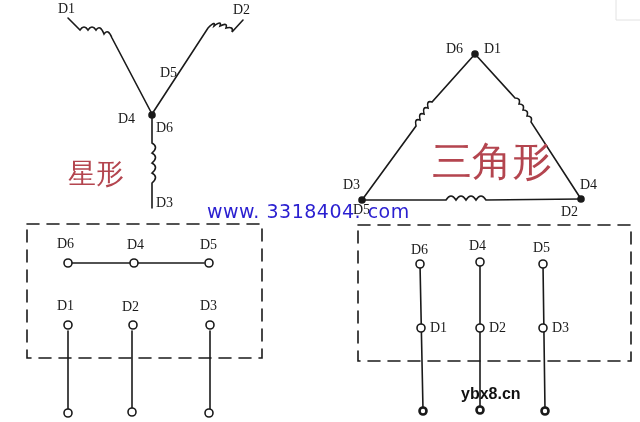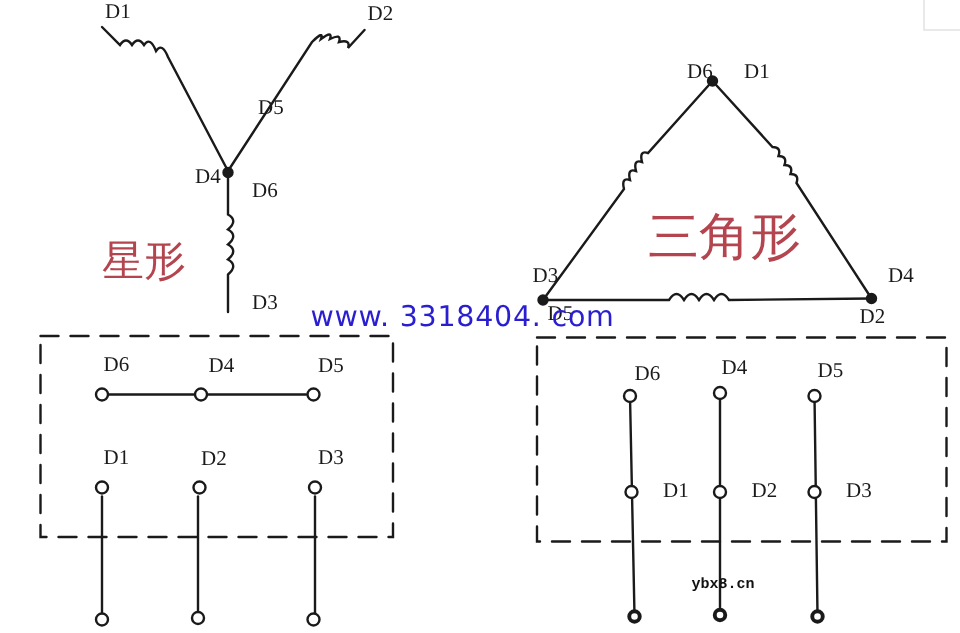--- a/index.html
+++ b/index.html
@@ -1,21 +1,21 @@
 <!DOCTYPE html>
 <html><head>
 <meta charset="utf-8">
 <style>
   html, body { margin:0; padding:0; background:#ffffff; }
   body { width:640px; height:422px; position:relative; overflow:hidden; font-family:"Liberation Serif", serif; }
   svg { position:absolute; left:0; top:0; }
-  .lbl { position:absolute; font-family:"Liberation Serif", serif; font-size:14px; color:#1a1a1a; line-height:1; white-space:nowrap;margin-left:12px; }
+  .lbl { position:absolute; font-family:"Liberation Serif", serif; font-size:14px; color:#1a1a1a; line-height:1; white-space:nowrap; }
   .cn { position:absolute; font-family:"DejaVu Sans", sans-serif; color:#b4454f; line-height:1; white-space:nowrap; }
   .wm { position:absolute; font-family:"DejaVu Sans", sans-serif; color:#2a1fd0; font-size:19px; line-height:1; white-space:nowrap; letter-spacing:0.5px; }
-  .wm2 { position:absolute; font-family:Liberation Mono, monospace; color:#111; font-size:10px; line-height:1; white-space:nowrap; font-weight:bold; }
+  .wm2 { position:absolute; font-family:Liberation Sans, sans-serif; color:#111; font-size:16px; line-height:1; white-space:nowrap; font-weight:bold; }
 </style>
 </head>
 <body>
 
 <svg width="640" height="422" viewBox="0 0 640 422">
   <g fill="none" stroke="#1a1a1a" stroke-width="1.6" stroke-linecap="round">
 
     <path d="M68,18 L80,30 q4,-6 8,0 q4,-6 8,0 q4,-6 8,4 q4,-6 8,4 L152,114"></path>
 
     <path d="M243,20 L232,32 q2,-6 -6,-4 q2,-6 -6,-2 q2,-6 -6,0 q2,-6 -6,2 L152,114"></path>
@@ -85,21 +85,21 @@
 <span class="lbl" style="left:57px;top:299px;">D1</span>
 <span class="lbl" style="left:122px;top:300px;">D2</span>
 <span class="lbl" style="left:200px;top:299px;">D3</span>
 
 <span class="lbl" style="left:446px;top:42px;">D6</span>
 <span class="lbl" style="left:484px;top:42px;">D1</span>
 <span class="lbl" style="left:343px;top:178px;">D3</span>
 <span class="lbl" style="left:353px;top:203px;">D5</span>
 <span class="lbl" style="left:580px;top:178px;">D4</span>
 <span class="lbl" style="left:561px;top:205px;">D2</span>
-<span class="cn" style="left:432px;top:141px;font-size:34px;">三角形</span>
+<span class="cn" style="left:432px;top:141px;font-size:40px;">三角形</span>
 
 <span class="lbl" style="left:411px;top:243px;">D6</span>
 <span class="lbl" style="left:469px;top:239px;">D4</span>
 <span class="lbl" style="left:533px;top:241px;">D5</span>
 <span class="lbl" style="left:430px;top:321px;">D1</span>
 <span class="lbl" style="left:489px;top:321px;">D2</span>
 <span class="lbl" style="left:552px;top:321px;">D3</span>
 
 <span class="wm" style="left:207px;top:202px;">www. 3318404. com</span>
 <span class="wm2" style="left:461px;top:386px;">ybx8.cn</span>

